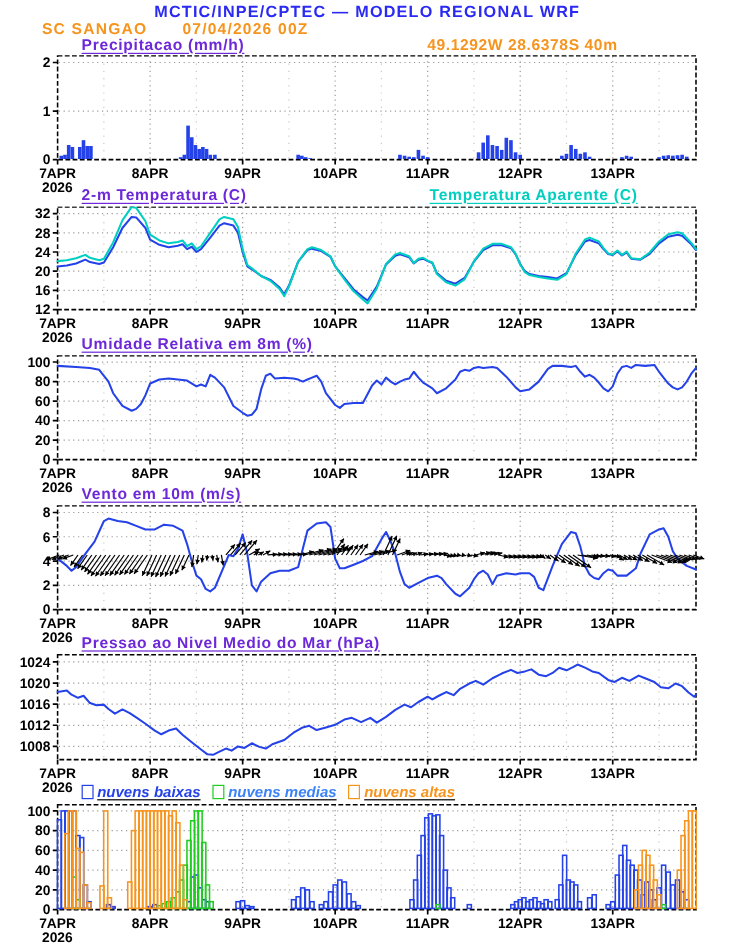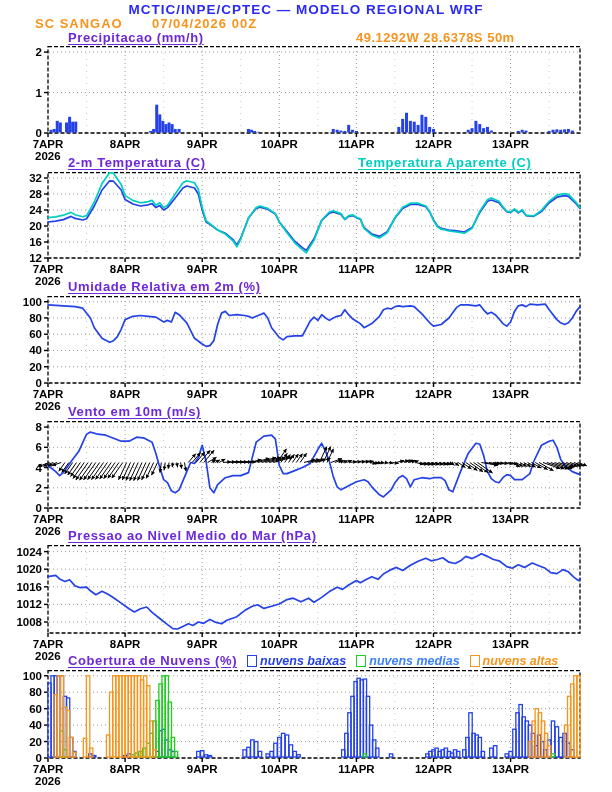--- a/index.html
+++ b/index.html
@@ -22,21 +22,21 @@
   .legend-sq{width:8px;height:10px;border:1.6px solid;display:inline-block;background:#fff;}
   svg{position:absolute;left:0;}
   svg text{font-family:"Liberation Sans",sans-serif;font-weight:bold;fill:#000;}
 </style>
 </head>
 <body>
 
 <div class="abs hdr-title">MCTIC/INPE/CPTEC — MODELO REGIONAL WRF</div>
 <div class="abs station">SC SANGAO</div>
 <div class="abs run">07/04/2026 00Z</div>
-<div class="abs coords">49.1292W 28.6378S 50m</div>
+<div class="abs coords">49.1292W 28.6378S 40m</div>
 
 <div class="abs ptitle" style="left:68px;top:30px">Precipitacao (mm/h)</div>
 <svg id="plot0" width="612" height="117" style="top: 46px;">
     <line x1="86.55072463768116" y1="1" x2="86.55072463768116" y2="86" stroke="#c8c8c8" stroke-width="1" stroke-dasharray="1,5"></line>
     <line x1="163.65217391304347" y1="1" x2="163.65217391304347" y2="86" stroke="#c8c8c8" stroke-width="1" stroke-dasharray="1,5"></line>
     <line x1="240.75362318840578" y1="1" x2="240.75362318840578" y2="86" stroke="#c8c8c8" stroke-width="1" stroke-dasharray="1,5"></line>
     <line x1="317.8550724637681" y1="1" x2="317.8550724637681" y2="86" stroke="#c8c8c8" stroke-width="1" stroke-dasharray="1,5"></line>
     <line x1="394.9565217391304" y1="1" x2="394.9565217391304" y2="86" stroke="#c8c8c8" stroke-width="1" stroke-dasharray="1,5"></line>
     <line x1="472.05797101449275" y1="1" x2="472.05797101449275" y2="86" stroke="#c8c8c8" stroke-width="1" stroke-dasharray="1,5"></line>
     <line x1="549.159420289855" y1="1" x2="549.159420289855" y2="86" stroke="#c8c8c8" stroke-width="1" stroke-dasharray="1,5"></line>
@@ -174,21 +174,21 @@
     <line x1="356.40579710144925" y1="86" x2="356.40579710144925" y2="90" stroke="#000" stroke-width="1.4"></line>
     <text x="356.40579710144925" y="101" text-anchor="middle" font-size="11.5px">11APR</text>
     <line x1="433.50724637681157" y1="86" x2="433.50724637681157" y2="90" stroke="#000" stroke-width="1.4"></line>
     <text x="433.50724637681157" y="101" text-anchor="middle" font-size="11.5px">12APR</text>
     <line x1="510.6086956521739" y1="86" x2="510.6086956521739" y2="90" stroke="#000" stroke-width="1.4"></line>
     <text x="510.6086956521739" y="101" text-anchor="middle" font-size="11.5px">13APR</text>
     <polyline points="48.0,50.0 55.7,49.2 63.4,47.6 71.1,44.4 75.0,46.4 82.7,48.0 86.6,46.8 94.3,34.0 102.0,18.0 109.7,8.8 113.5,9.2 121.2,18.0 125.1,27.6 132.8,32.0 140.5,34.0 148.2,32.8 152.1,31.6 155.9,35.6 159.8,33.6 163.7,38.0 167.5,35.6 175.2,26.0 182.9,16.0 186.8,14.0 194.5,16.0 198.3,22.0 202.2,38.0 206.1,50.0 209.9,52.4 217.6,58.0 225.3,61.2 233.0,67.6 236.9,73.2 240.8,66.0 248.5,46.0 256.2,36.4 260.0,35.2 267.7,37.2 275.4,42.0 279.3,50.0 287.0,59.6 294.7,69.2 302.4,75.6 306.3,78.4 314.0,66.8 321.7,48.4 329.4,41.2 333.3,40.0 341.0,42.4 344.8,47.6 348.7,44.4 352.6,43.6 356.4,45.6 360.3,47.2 364.1,55.6 371.8,62.0 379.5,64.4 387.2,59.6 395.0,46.0 402.7,36.4 410.4,32.4 418.1,32.4 425.8,34.8 429.7,40.0 433.5,48.0 437.4,54.0 441.2,56.4 448.9,58.0 456.6,58.8 464.3,60.0 472.1,55.6 479.8,40.4 487.5,29.2 491.3,28.0 499.0,30.8 502.9,35.6 506.8,39.6 510.6,40.4 514.5,37.6 518.3,40.8 522.2,38.4 526.0,43.6 533.7,44.4 541.4,39.6 549.2,30.8 556.9,25.2 564.6,23.6 568.4,24.4 576.1,31.6 580.0,36.4" fill="none" stroke="#2442e8" stroke-width="1.7" stroke-linejoin="round" stroke-linecap="round"></polyline>
     <polyline points="48.0,45.6 55.7,44.8 63.4,43.2 71.1,40.4 75.0,42.8 82.7,44.8 86.6,43.6 94.3,30.0 102.0,11.6 109.7,0.4 113.5,1.2 121.2,12.4 125.1,23.6 132.8,28.4 140.5,30.8 148.2,29.6 152.1,28.4 155.9,33.2 159.8,30.8 163.7,35.6 167.5,33.2 175.2,22.0 182.9,10.8 186.8,8.8 194.5,10.8 198.3,17.2 202.2,35.6 206.1,48.8 209.9,51.6 217.6,58.0 225.3,62.0 233.0,68.8 236.9,74.8 240.8,66.8 248.5,46.0 256.2,35.6 260.0,34.0 267.7,36.4 275.4,41.6 279.3,50.0 287.0,60.8 294.7,70.8 302.4,77.6 306.3,80.8 314.0,68.4 321.7,48.0 329.4,40.0 333.3,38.8 341.0,41.6 344.8,47.2 348.7,43.6 352.6,42.8 356.4,45.2 360.3,46.8 364.1,56.4 371.8,63.2 379.5,66.0 387.2,60.8 395.0,45.6 402.7,35.2 410.4,31.2 418.1,31.2 425.8,34.0 429.7,39.6 433.5,48.4 437.4,54.8 441.2,57.2 448.9,58.8 456.6,60.0 464.3,61.2 472.1,56.4 479.8,39.2 487.5,27.6 491.3,26.0 499.0,29.2 502.9,34.8 506.8,39.2 510.6,40.0 514.5,36.8 518.3,40.4 522.2,37.6 526.0,43.2 533.7,44.0 541.4,38.4 549.2,29.2 556.9,23.2 564.6,21.6 568.4,22.4 576.1,30.4 580.0,35.6" fill="none" stroke="#00cfc0" stroke-width="1.7" stroke-linejoin="round" stroke-linecap="round"></polyline>
   </svg>
 
-<div class="abs ptitle" style="left:68px;top:279px">Umidade Relativa em 2m (%)</div>
+<div class="abs ptitle" style="left:68px;top:279px">Umidade Relativa em 8m (%)</div>
 <svg id="plot2" width="612" height="117" style="top: 296px;">
     <line x1="86.55072463768116" y1="1" x2="86.55072463768116" y2="86" stroke="#c8c8c8" stroke-width="1" stroke-dasharray="1,5"></line>
     <line x1="163.65217391304347" y1="1" x2="163.65217391304347" y2="86" stroke="#c8c8c8" stroke-width="1" stroke-dasharray="1,5"></line>
     <line x1="240.75362318840578" y1="1" x2="240.75362318840578" y2="86" stroke="#c8c8c8" stroke-width="1" stroke-dasharray="1,5"></line>
     <line x1="317.8550724637681" y1="1" x2="317.8550724637681" y2="86" stroke="#c8c8c8" stroke-width="1" stroke-dasharray="1,5"></line>
     <line x1="394.9565217391304" y1="1" x2="394.9565217391304" y2="86" stroke="#c8c8c8" stroke-width="1" stroke-dasharray="1,5"></line>
     <line x1="472.05797101449275" y1="1" x2="472.05797101449275" y2="86" stroke="#c8c8c8" stroke-width="1" stroke-dasharray="1,5"></line>
     <line x1="549.159420289855" y1="1" x2="549.159420289855" y2="86" stroke="#c8c8c8" stroke-width="1" stroke-dasharray="1,5"></line>
     <line x1="125.10144927536231" y1="1" x2="125.10144927536231" y2="86" stroke="#9a9a9a" stroke-width="1" stroke-dasharray="1,3"></line>
     <line x1="202.20289855072463" y1="1" x2="202.20289855072463" y2="86" stroke="#9a9a9a" stroke-width="1" stroke-dasharray="1,3"></line>
@@ -599,21 +599,20 @@
     <line x1="356.40579710144925" y1="88" x2="356.40579710144925" y2="92" stroke="#000" stroke-width="1.4"></line>
     <text x="356.40579710144925" y="103" text-anchor="middle" font-size="11.5px">11APR</text>
     <line x1="433.50724637681157" y1="88" x2="433.50724637681157" y2="92" stroke="#000" stroke-width="1.4"></line>
     <text x="433.50724637681157" y="103" text-anchor="middle" font-size="11.5px">12APR</text>
     <line x1="510.6086956521739" y1="88" x2="510.6086956521739" y2="92" stroke="#000" stroke-width="1.4"></line>
     <text x="510.6086956521739" y="103" text-anchor="middle" font-size="11.5px">13APR</text>
     <polyline points="48.0,31.7 55.7,30.4 59.6,33.9 65.0,36.5 69.6,34.8 75.0,40.9 80.4,42.7 86.6,42.2 90.4,45.8 95.8,49.7 102.0,46.2 108.1,49.3 113.5,52.8 121.2,58.1 129.0,63.8 134.4,66.9 140.5,63.8 146.7,62.0 152.1,67.3 159.8,73.5 167.5,79.6 172.9,83.6 177.5,84.0 182.9,81.4 188.3,78.8 193.0,80.5 198.3,77.0 203.7,78.3 209.9,74.4 216.1,77.4 221.5,78.8 226.9,75.2 236.9,71.7 244.6,65.6 252.3,61.2 257.7,59.8 263.9,63.4 271.6,61.2 279.3,59.0 287.0,54.6 293.2,53.2 300.9,56.8 308.6,53.2 314.0,57.2 321.7,52.4 329.4,46.6 337.1,42.2 342.5,44.4 348.7,40.0 356.4,35.6 360.3,37.8 365.7,34.8 371.8,31.7 378.0,34.3 383.4,29.0 391.1,24.6 396.5,22.4 402.7,25.5 410.4,20.2 418.1,16.3 425.8,13.2 431.2,15.8 437.4,14.5 442.8,12.8 448.9,17.2 455.1,18.5 460.5,15.8 465.9,11.4 472.1,13.6 477.5,11.0 481.3,8.8 487.5,11.4 493.6,14.5 499.0,15.8 506.8,21.6 512.2,23.3 518.3,19.8 524.5,22.4 532.2,18.0 537.6,20.2 545.3,23.3 550.7,27.7 556.9,28.6 563.0,24.6 568.4,26.8 573.8,32.1 578.5,35.6 580.0,33.9" fill="none" stroke="#2442e8" stroke-width="1.7" stroke-linejoin="round" stroke-linecap="round"></polyline>
   </svg>
 
 <div class="abs legend-row" style="left:68px;top:653px">
-  <span class="ptitle">Cobertura de Nuvens (%)</span>
   <span class="legend-item">
     <span class="legend-sq" id="sq0" style="border-color: rgb(36, 66, 232);"></span>
     <span id="lg0" style="color: rgb(36, 66, 232);">nuvens baixas</span>
   </span>
   <span class="legend-item">
     <span class="legend-sq" id="sq1" style="border-color: rgb(31, 204, 31);"></span>
     <span id="lg1" style="color: #3b82f6;">nuvens medias</span>
   </span>
   <span class="legend-item">
     <span class="legend-sq" id="sq2" style="border-color: rgb(247, 148, 29);"></span>

